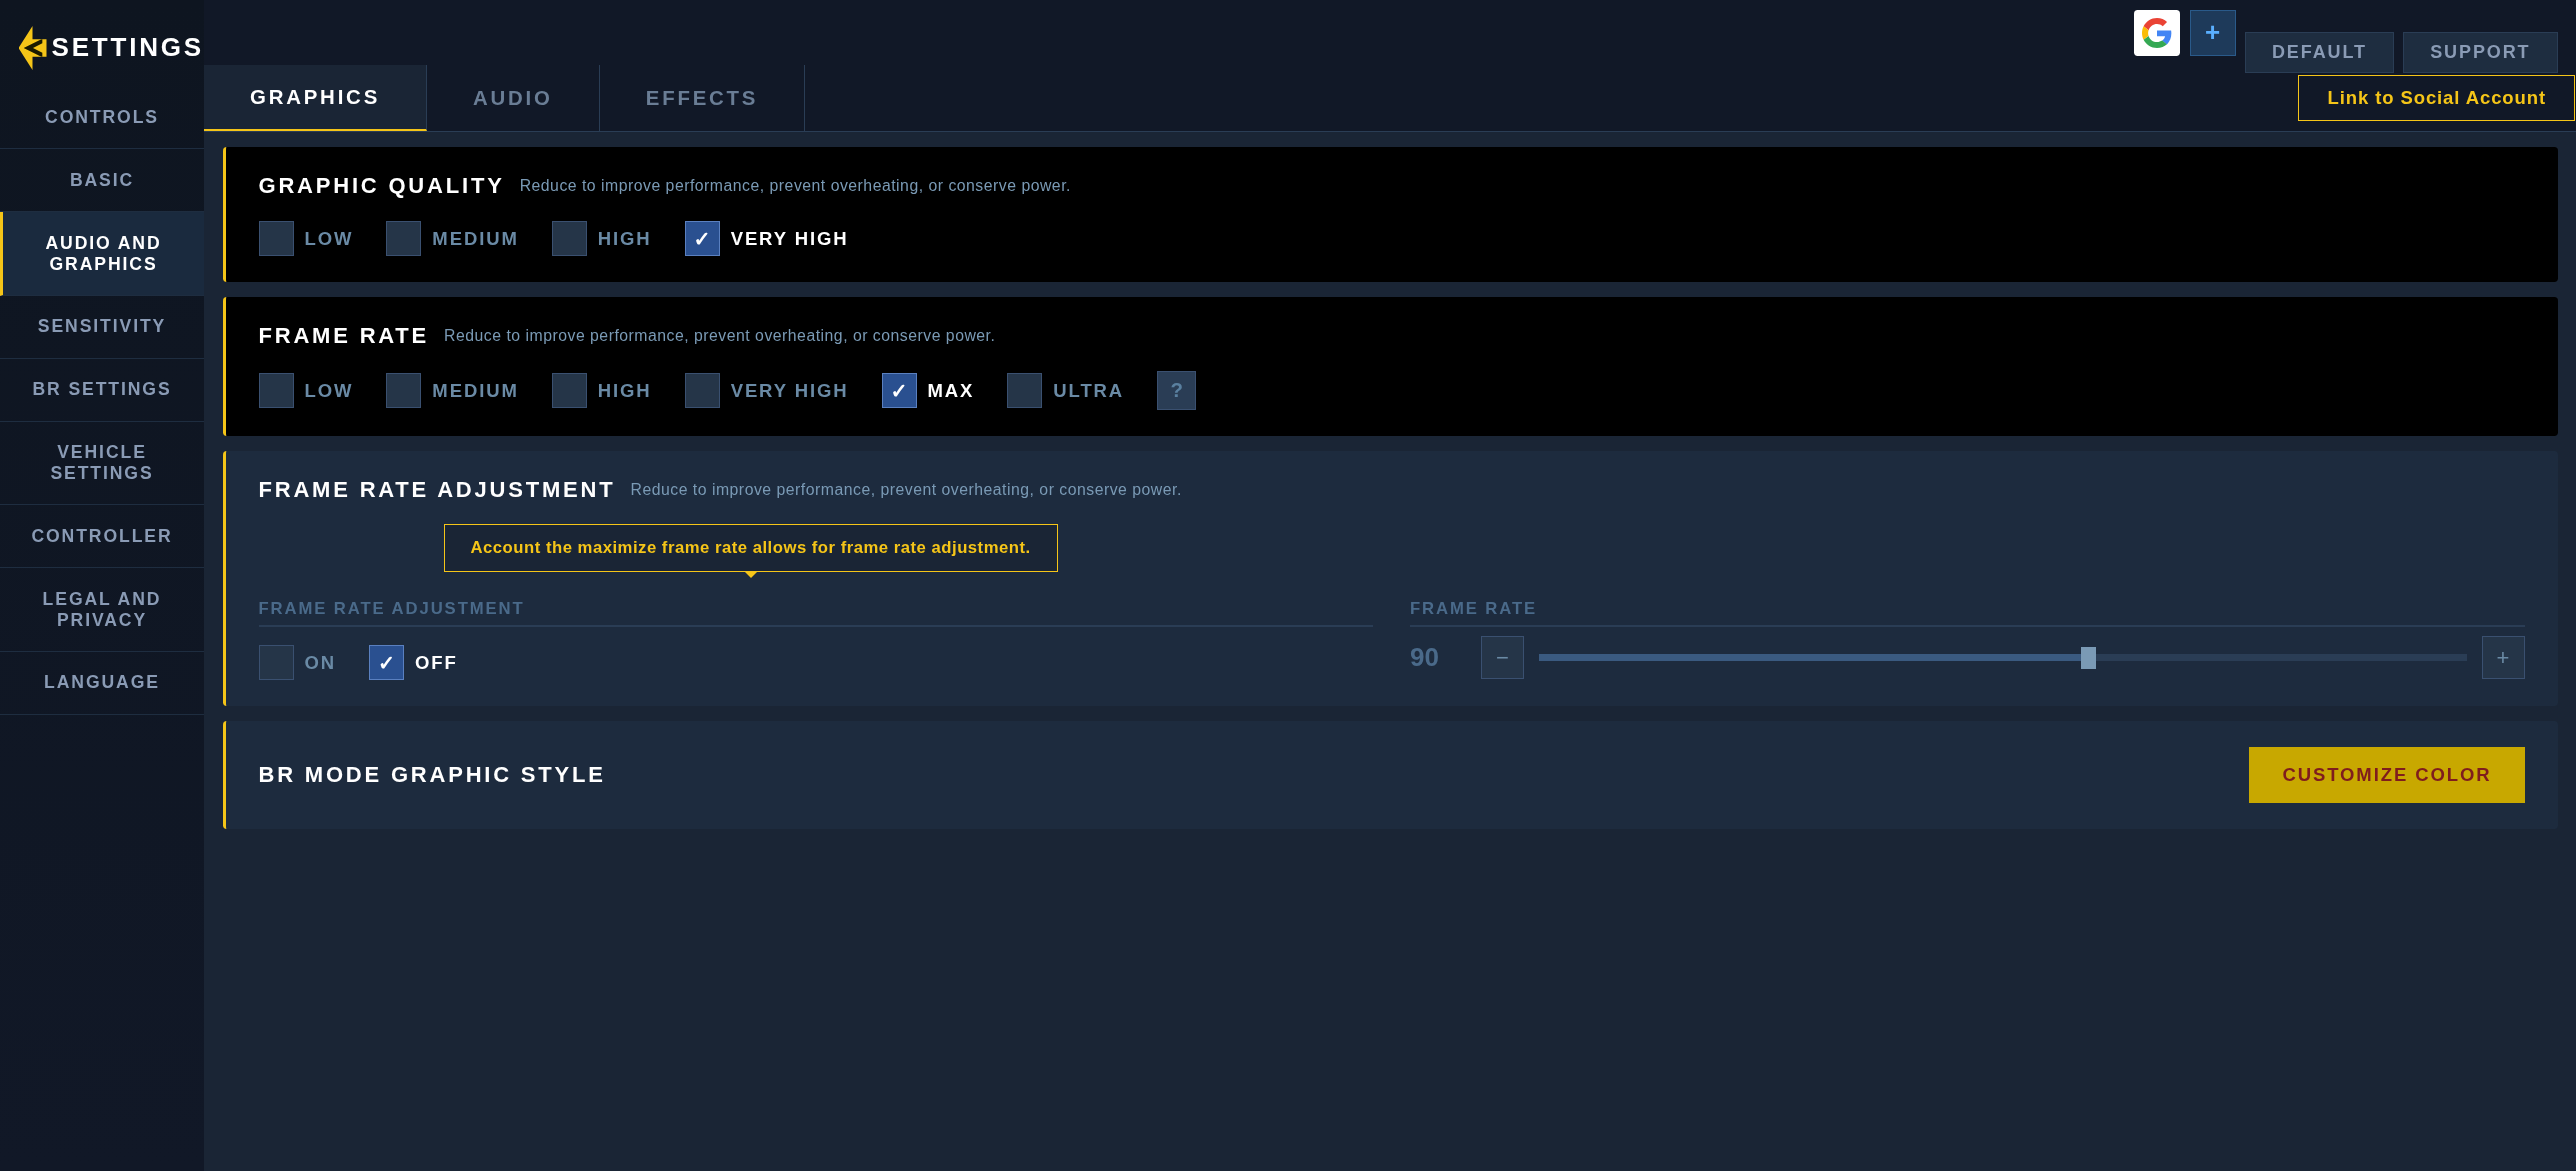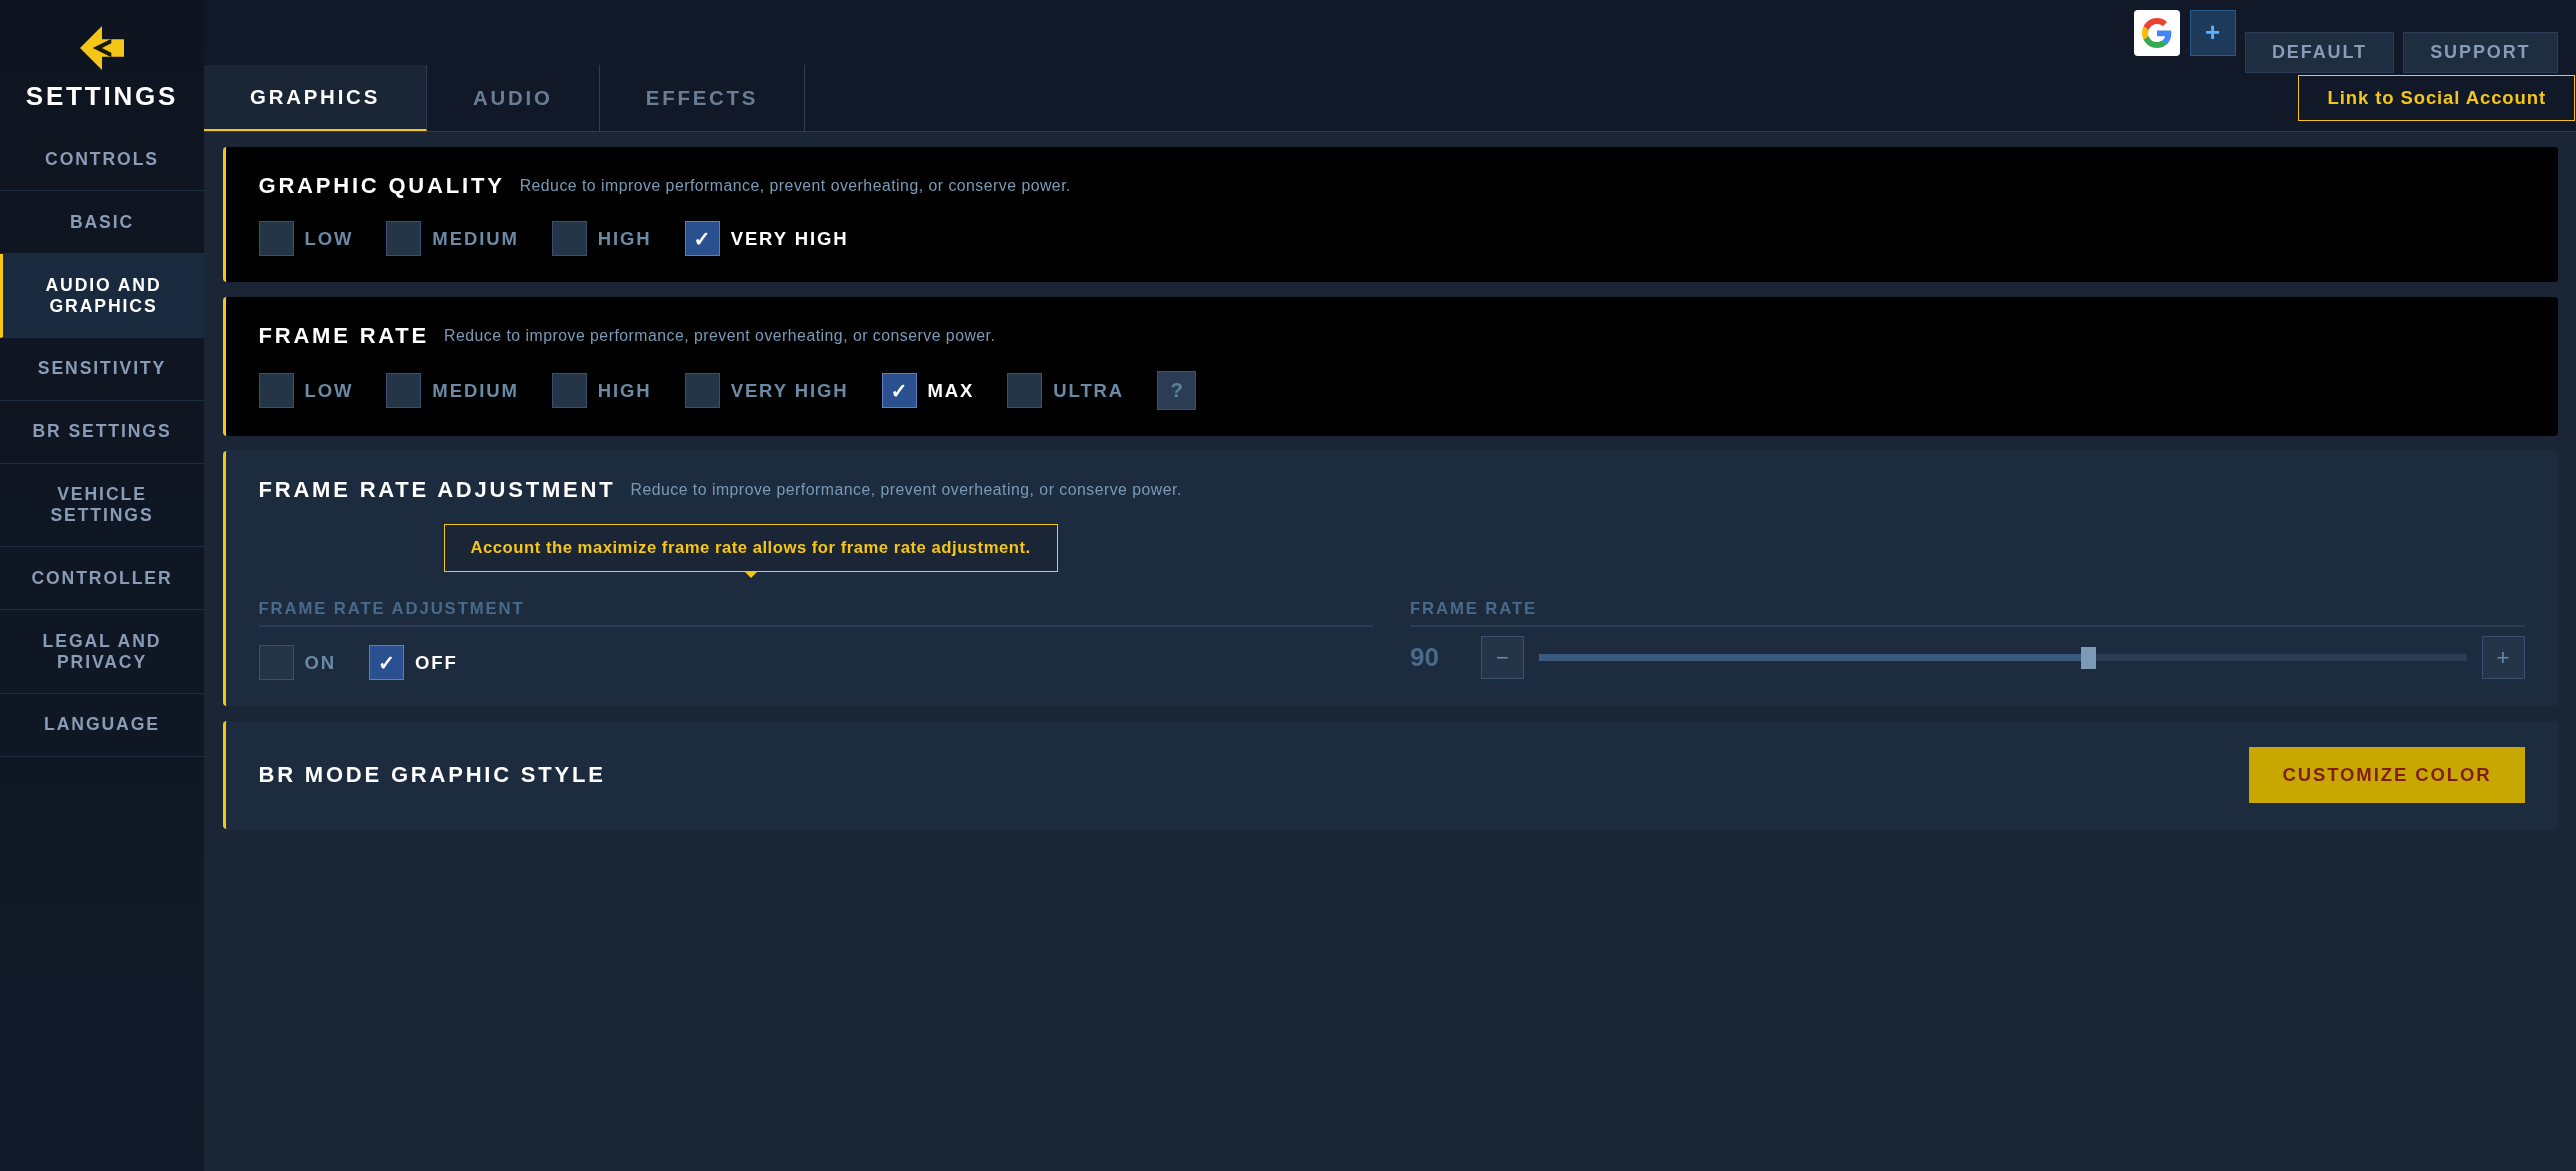--- a/index.html
+++ b/index.html
@@ -30,24 +30,23 @@
       z-index: 10;
       display: flex;
       flex-direction: column;
       align-items: center;
       padding-top: 9.3px;
     }
 
     .sidebar-header {
       display: flex;
       align-items: center;
-      gap: 11px;
+      gap: 5px;
       padding: 16.7px 18.5px;
       width: 100%;
-      flex-direction: column;
     }
 
     .back-arrow {
       width: 44px;
       height: 44px;
       background: #f5c518;
       clip-path: polygon(50% 0%, 0% 50%, 50% 100%, 50% 70%, 100% 70%, 100% 30%, 50% 30%);
       display: flex;
       align-items: center;
       justify-content: center;

